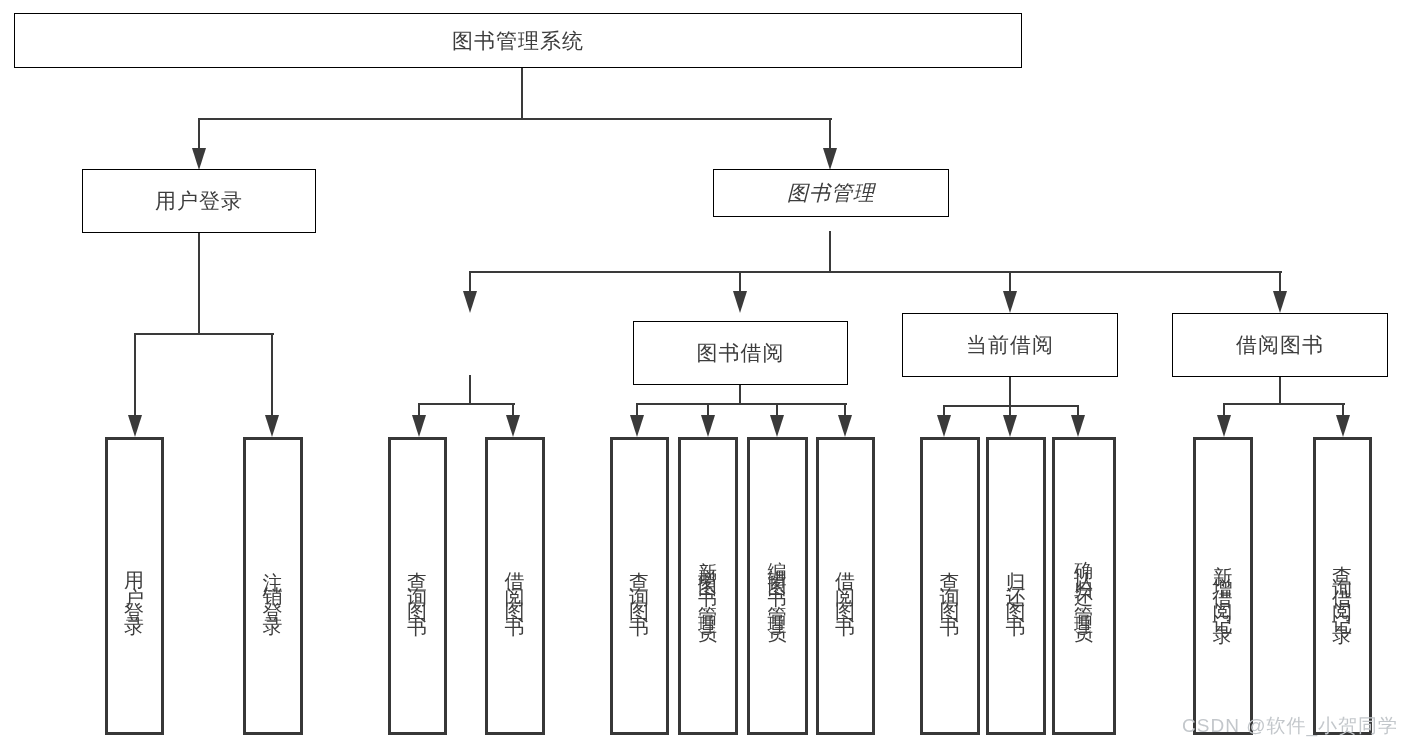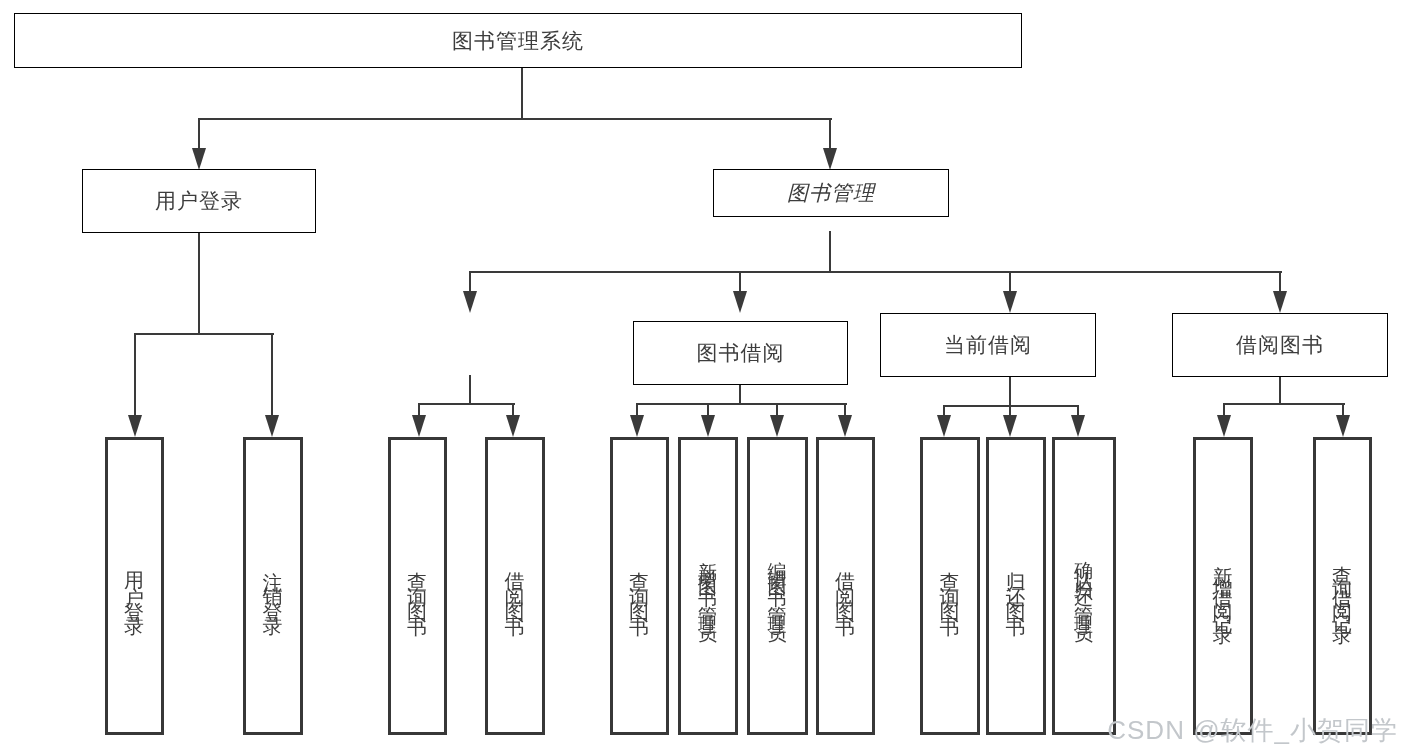--- a/index.html
+++ b/index.html
@@ -53,21 +53,21 @@
     width: 0;
     height: 0;
     border-left: 7px solid transparent;
     border-right: 7px solid transparent;
     border-top: 22px solid #3a3a3a;
   }
   .watermark {
     position: absolute;
     top: 713px;
     right: 7px;
-    font-size: 26px;
+    font-size: 19px;
     color: #c3c7cb;
     letter-spacing: 1px;
     z-index: 5;
   }
 </style>
 </head>
 <body>
 
 <div id="canvas">
 
@@ -133,21 +133,21 @@
   <div class="box" style="left:82px; top:169px; width:234px; height:64px;">
     <span>用户登录</span>
   </div>
   <div class="box" style="left:713px; top:169px; width:236px; height:48px;font-style:italic;">
     <span>图书管理</span>
   </div>
 
   <div class="box" style="left:633px; top:313px; width:215px; height:64px;margin-top:8px;">
     <span>图书借阅</span>
   </div>
-  <div class="box" style="left:880px; top:313px; width:216px; height:64px;">
+  <div class="box" style="left:902px; top:313px; width:216px; height:64px;">
     <span>当前借阅</span>
   </div>
   <div class="box" style="left:1172px; top:313px; width:216px; height:64px;">
     <span>借阅图书</span>
   </div>
 
   <div class="leaf len4" style="left:105px; width:59px;">
     <span>用户登录</span>
   </div>
   <div class="leaf len4" style="left:243px; width:60px;">

